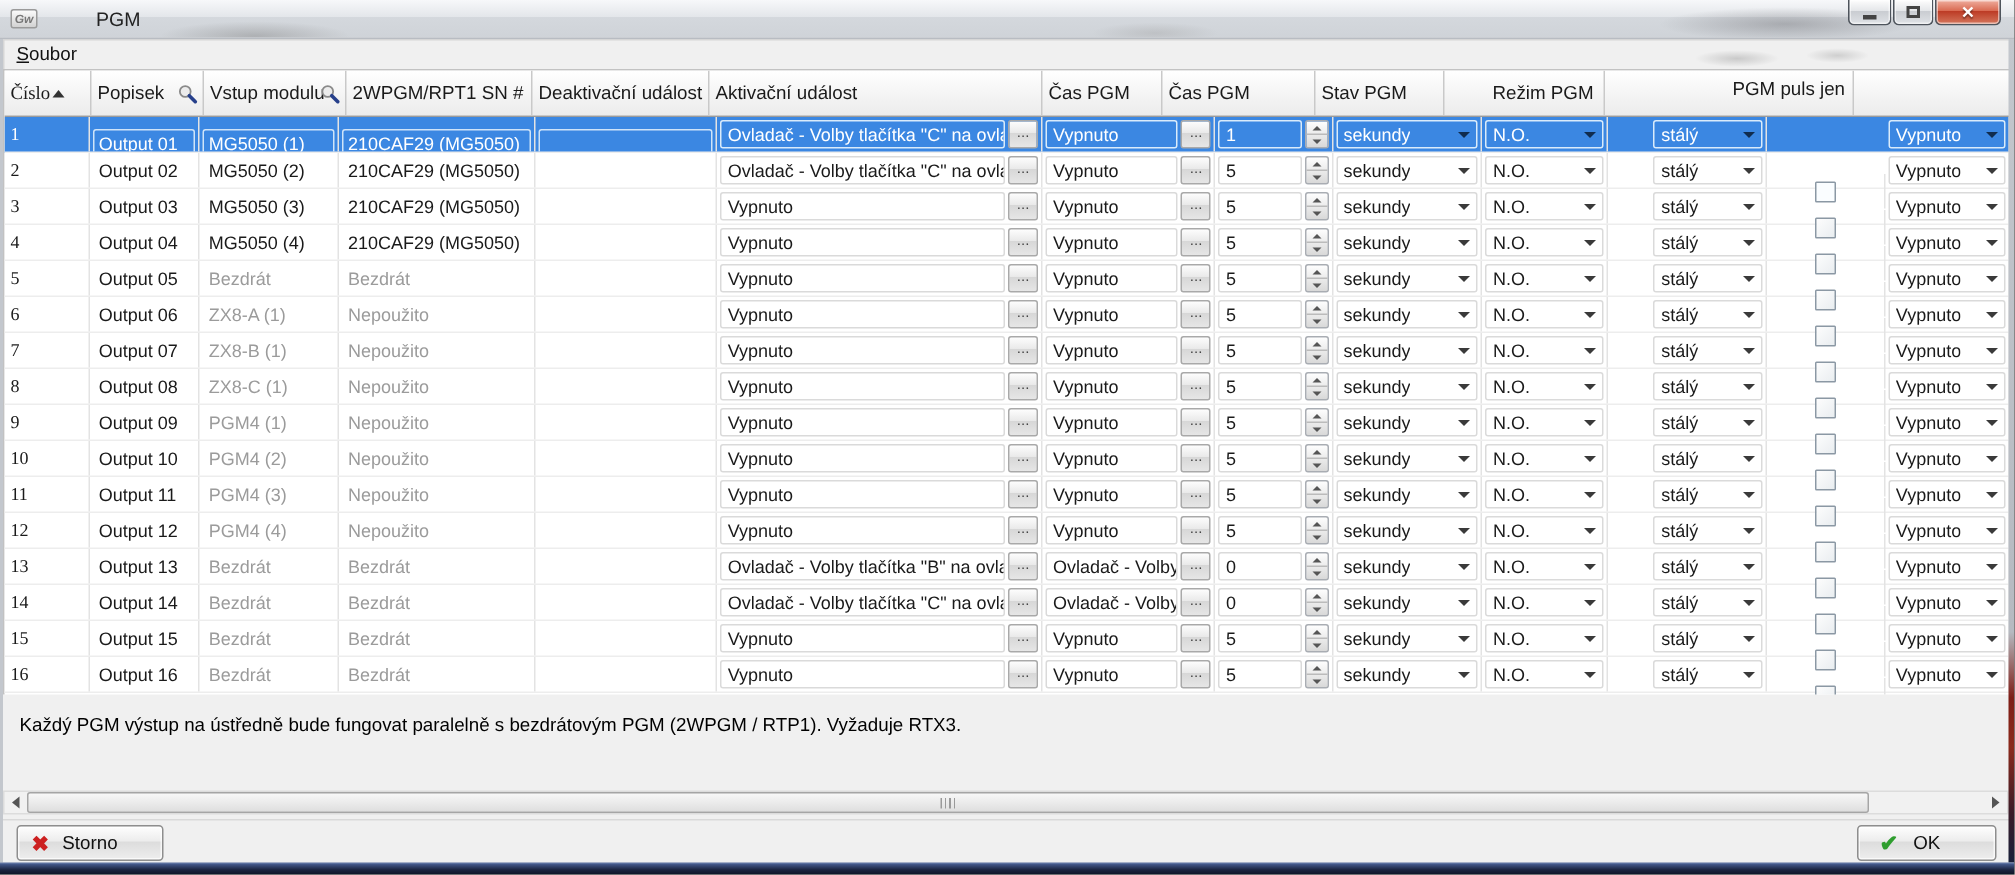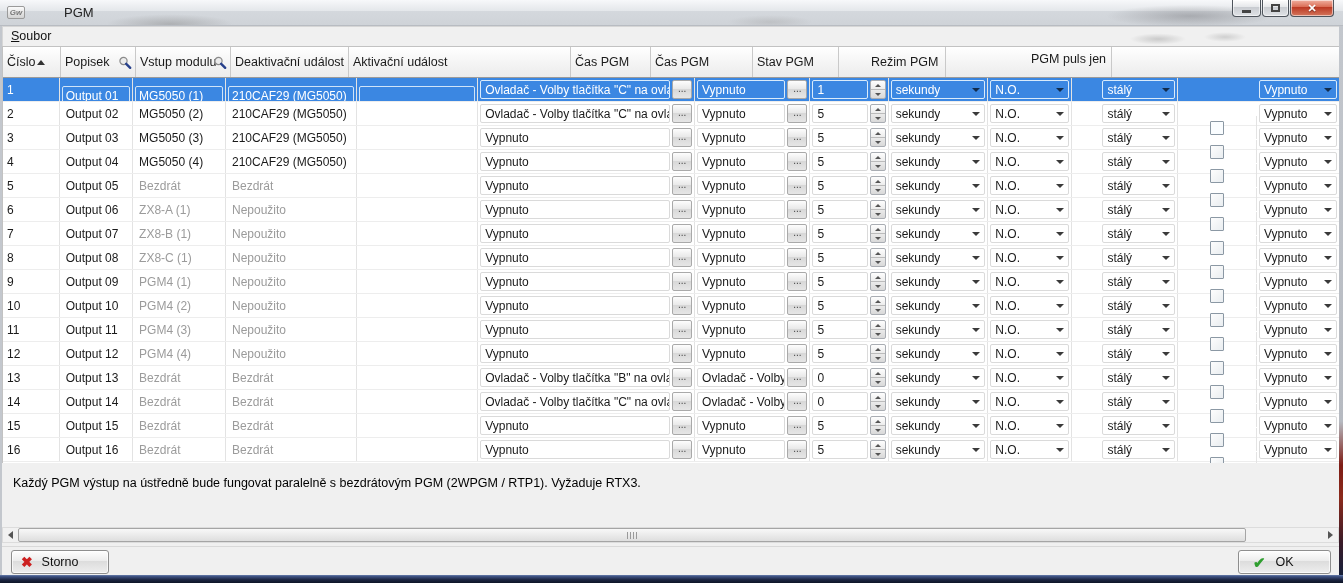--- a/index.html
+++ b/index.html
@@ -75,21 +75,21 @@
   .sort-asc { width:0; height:0; border-left:4px solid transparent; border-right:4px solid transparent;
     border-bottom:5px solid #333; margin-left:2px; }
   .mag { position:absolute; right:3px; top:9px; }
 
   .row { display:flex; height:24px; background:#fff; border-bottom:1px solid #ededed; }
   .c {
     position:relative; display:flex; align-items:center; height:100%;
     border-right:1px solid #e3e3e3; padding:0 2px; overflow:hidden;
   }
   .c.center { justify-content:center; }
-  .w0{width:58px;} .w1{width:75px;} .w2{width:95px;} .w3{width:134px;} .w4{width:124px;}
+  .w0{width:58px;font-family:Liberation Serif, serif;} .w1{width:75px;} .w2{width:95px;} .w3{width:134px;} .w4{width:124px;}
   .w5{width:222px;} .w6{width:118px;} .w7{width:80px;} .w8{width:102px;}
   .w9{width:86px;} .w10{width:79px;margin-left:28px;} .w11{width:81px;margin-top:38px;} .w12{width:85px;}
 
   .txt { padding-left:2px; white-space:nowrap; overflow:hidden; }
   .txtbox {
     flex:1; height:19px; line-height:18px; padding:0 3px; white-space:nowrap; overflow:hidden;
     border:1px solid transparent; border-radius:2px;
   }
   .box {
     flex:1; height:19px; display:flex; align-items:center; padding:0 4px;
@@ -203,20 +203,23 @@
             <line x1="8.2" y1="7.8" x2="12.2" y2="11.8" stroke="#27408b" stroke-width="2.4" stroke-linecap="round"></line>
           </svg>
         </div>
       <div class="h w2">
           <span>Vstup modulu</span>
         <svg class="mag" width="14" height="14" viewBox="0 0 14 14">
             <circle cx="5.5" cy="5" r="3.6" fill="#ececec" stroke="#8a8a8a" stroke-width="1.2"></circle>
             <line x1="8.2" y1="7.8" x2="12.2" y2="11.8" stroke="#27408b" stroke-width="2.4" stroke-linecap="round"></line>
           </svg>
         </div>
+      <div class="h w4">
+          <span>2WPGM/RPT1 SN #</span>
+        </div>
       <div class="h w6">
           <span>Deaktivační událost</span>
         </div>
       <div class="h w5">
           <span>Aktivační událost</span>
         </div>
       <div class="h w7">
           <span>Čas PGM</span>
         </div>
       <div class="h w8">

